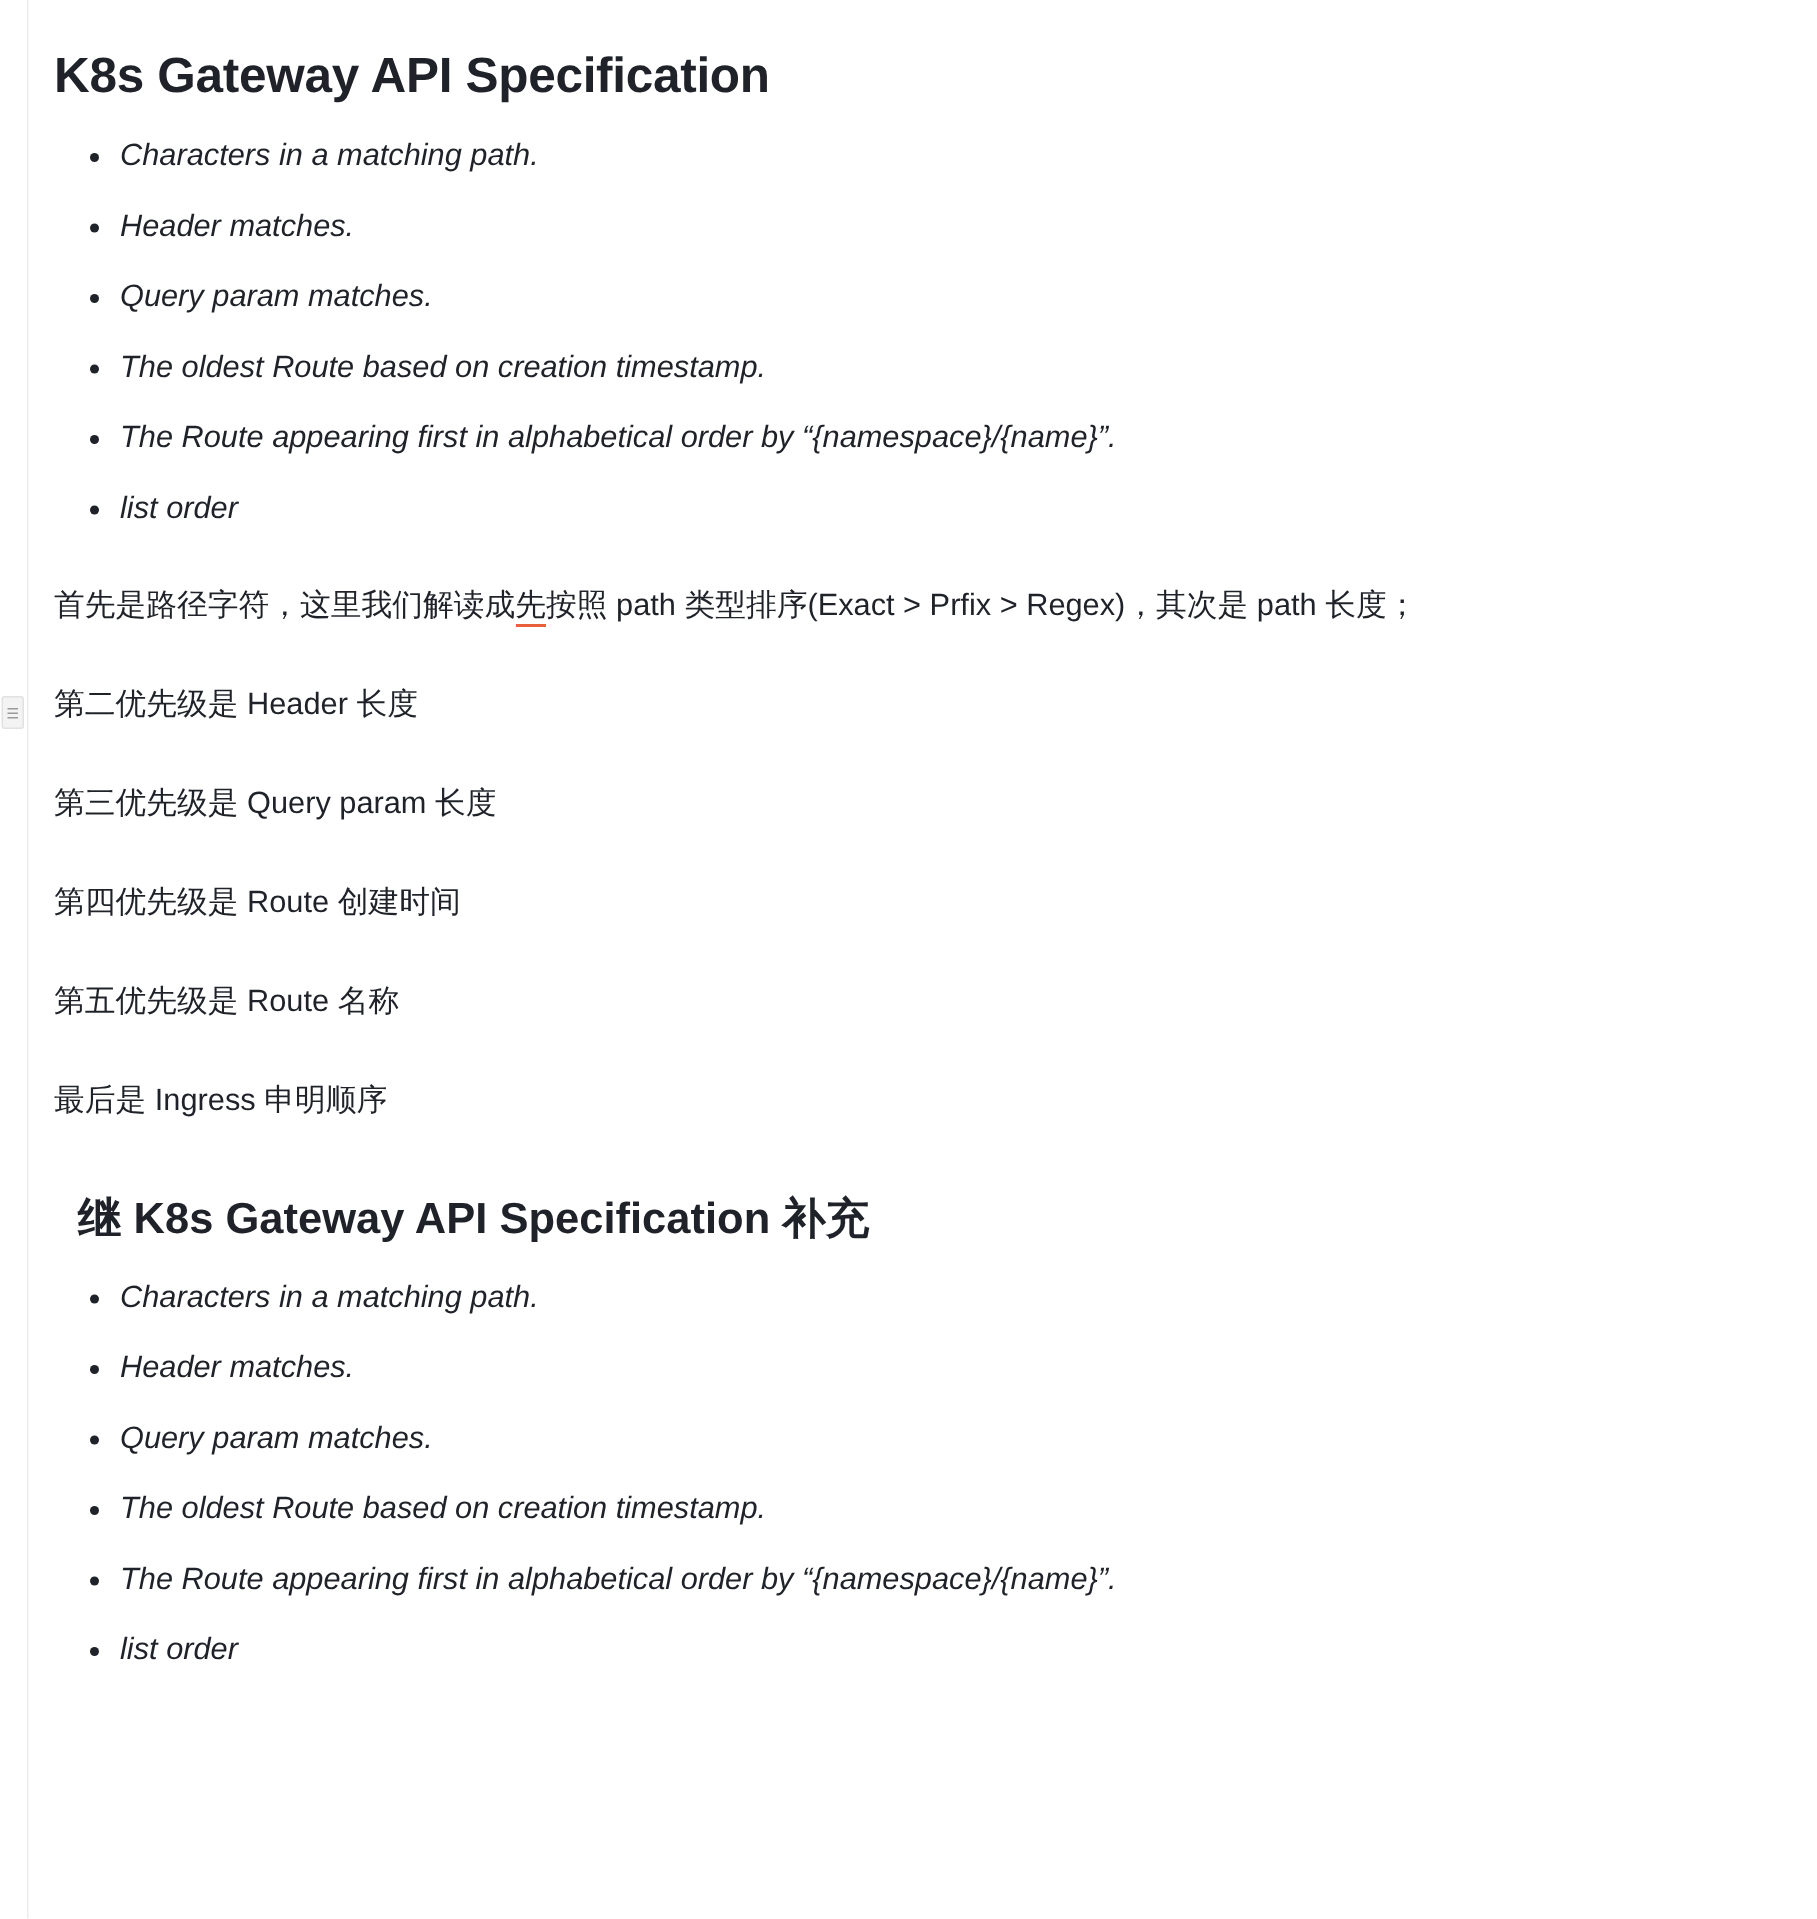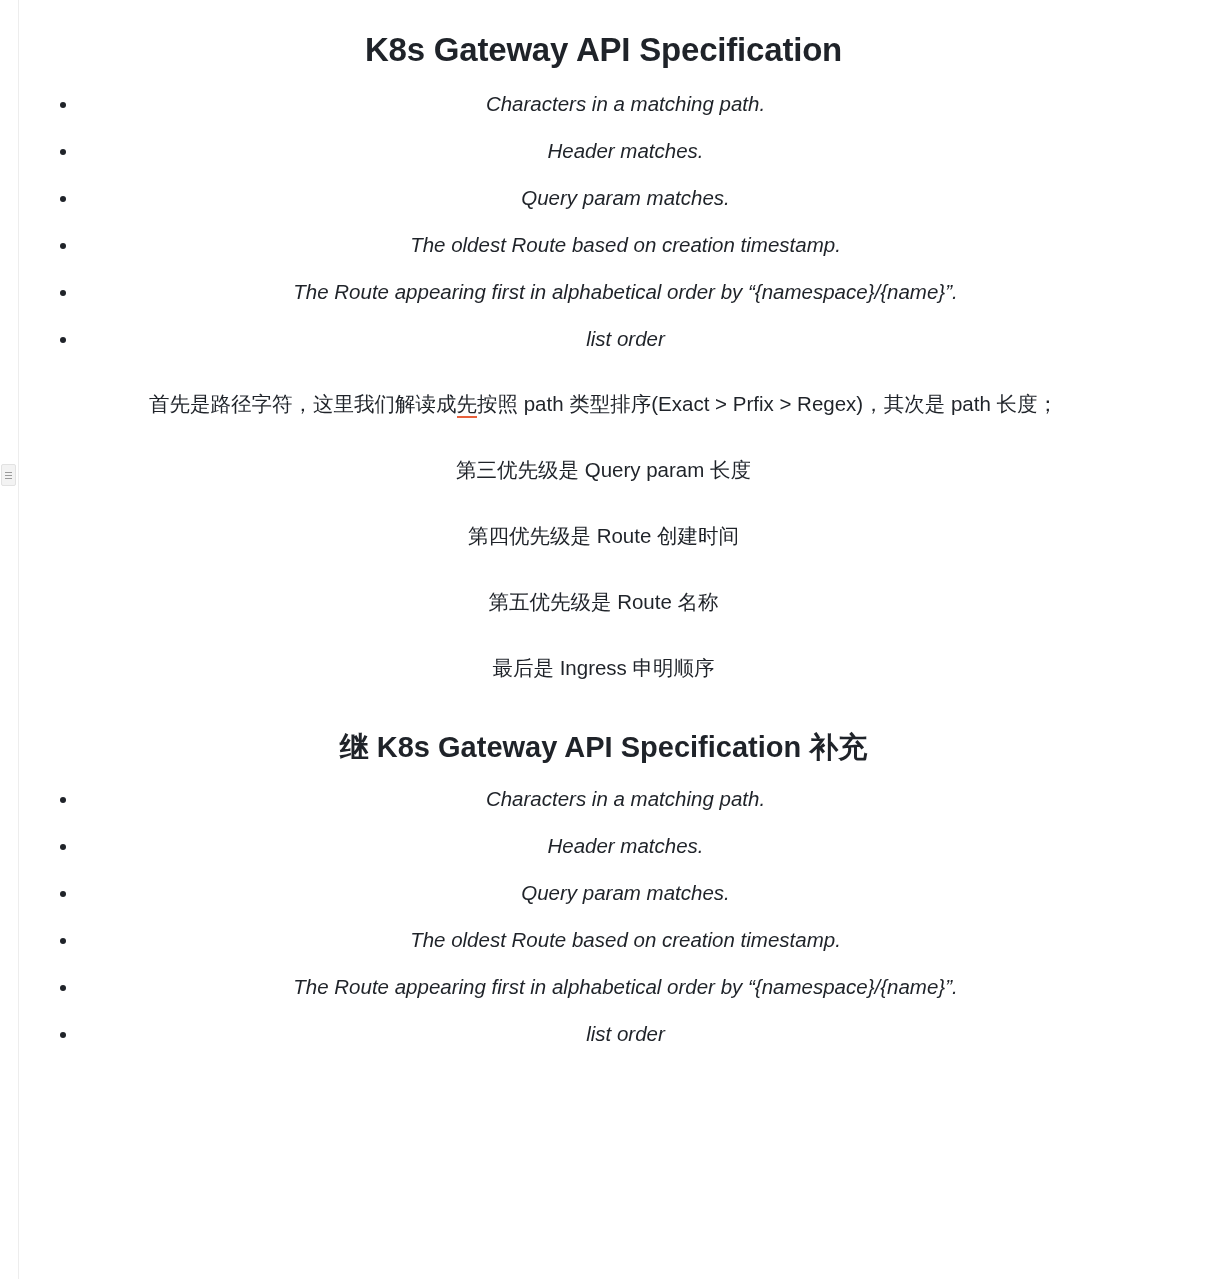--- a/index.html
+++ b/index.html
@@ -52,35 +52,34 @@
     height: 1px;
     background: #9a9a9a;
   }
   .content {
     position: absolute;
     left: 19px;
     top: 0;
     width: 1192px;
     padding: 18px 40px 0 17px;
     box-sizing: border-box;
-    text-align: center;
   }
   h1.doc-title {
     font-size: 33px;
     line-height: 44px;
     font-weight: bold;
     letter-spacing: -0.2px;
     margin: 10px 0 0 0;
     color: #1f2329;
   }
   h2.doc-subtitle {
     font-size: 29px;
     line-height: 40px;
     font-weight: bold;
-    margin: 44px 0 0 0;
+    margin: 44px 0 0 16px;
     color: #1f2329;
   }
   p.para {
     font-size: 20.5px;
     line-height: 30px;
     margin: 24px 0 0 0;
     color: #1f2329;
     font-weight: 400;
   }
   ul.bullets {
@@ -143,20 +142,21 @@
       <li>Characters in a matching path.</li>
       <li>Header matches.</li>
       <li>Query param matches.</li>
       <li>The oldest Route based on creation timestamp.</li>
       <li>The Route appearing first in alphabetical order by “{namespace}/{name}”.</li>
       <li>list order</li>
     </ul>
 
     <div class="para-list">
       <p class="para"><span>首先是路径字符，这里我们解读成</span><span class="spell-error">先</span><span>按照 path 类型排序(Exact &gt; Prfix &gt; Regex)，其次是 path 长度；</span></p>
+      <p class="para">第二优先级是 Header 长度</p>
       <p class="para">第三优先级是 Query param 长度</p>
       <p class="para">第四优先级是 Route 创建时间</p>
       <p class="para">第五优先级是 Route 名称</p>
       <p class="para">最后是 Ingress 申明顺序</p>
     </div>
 
     <h2 class="doc-subtitle">继 K8s Gateway API Specification 补充</h2>
 
 
     <ul class="bullets section-gap-2">

